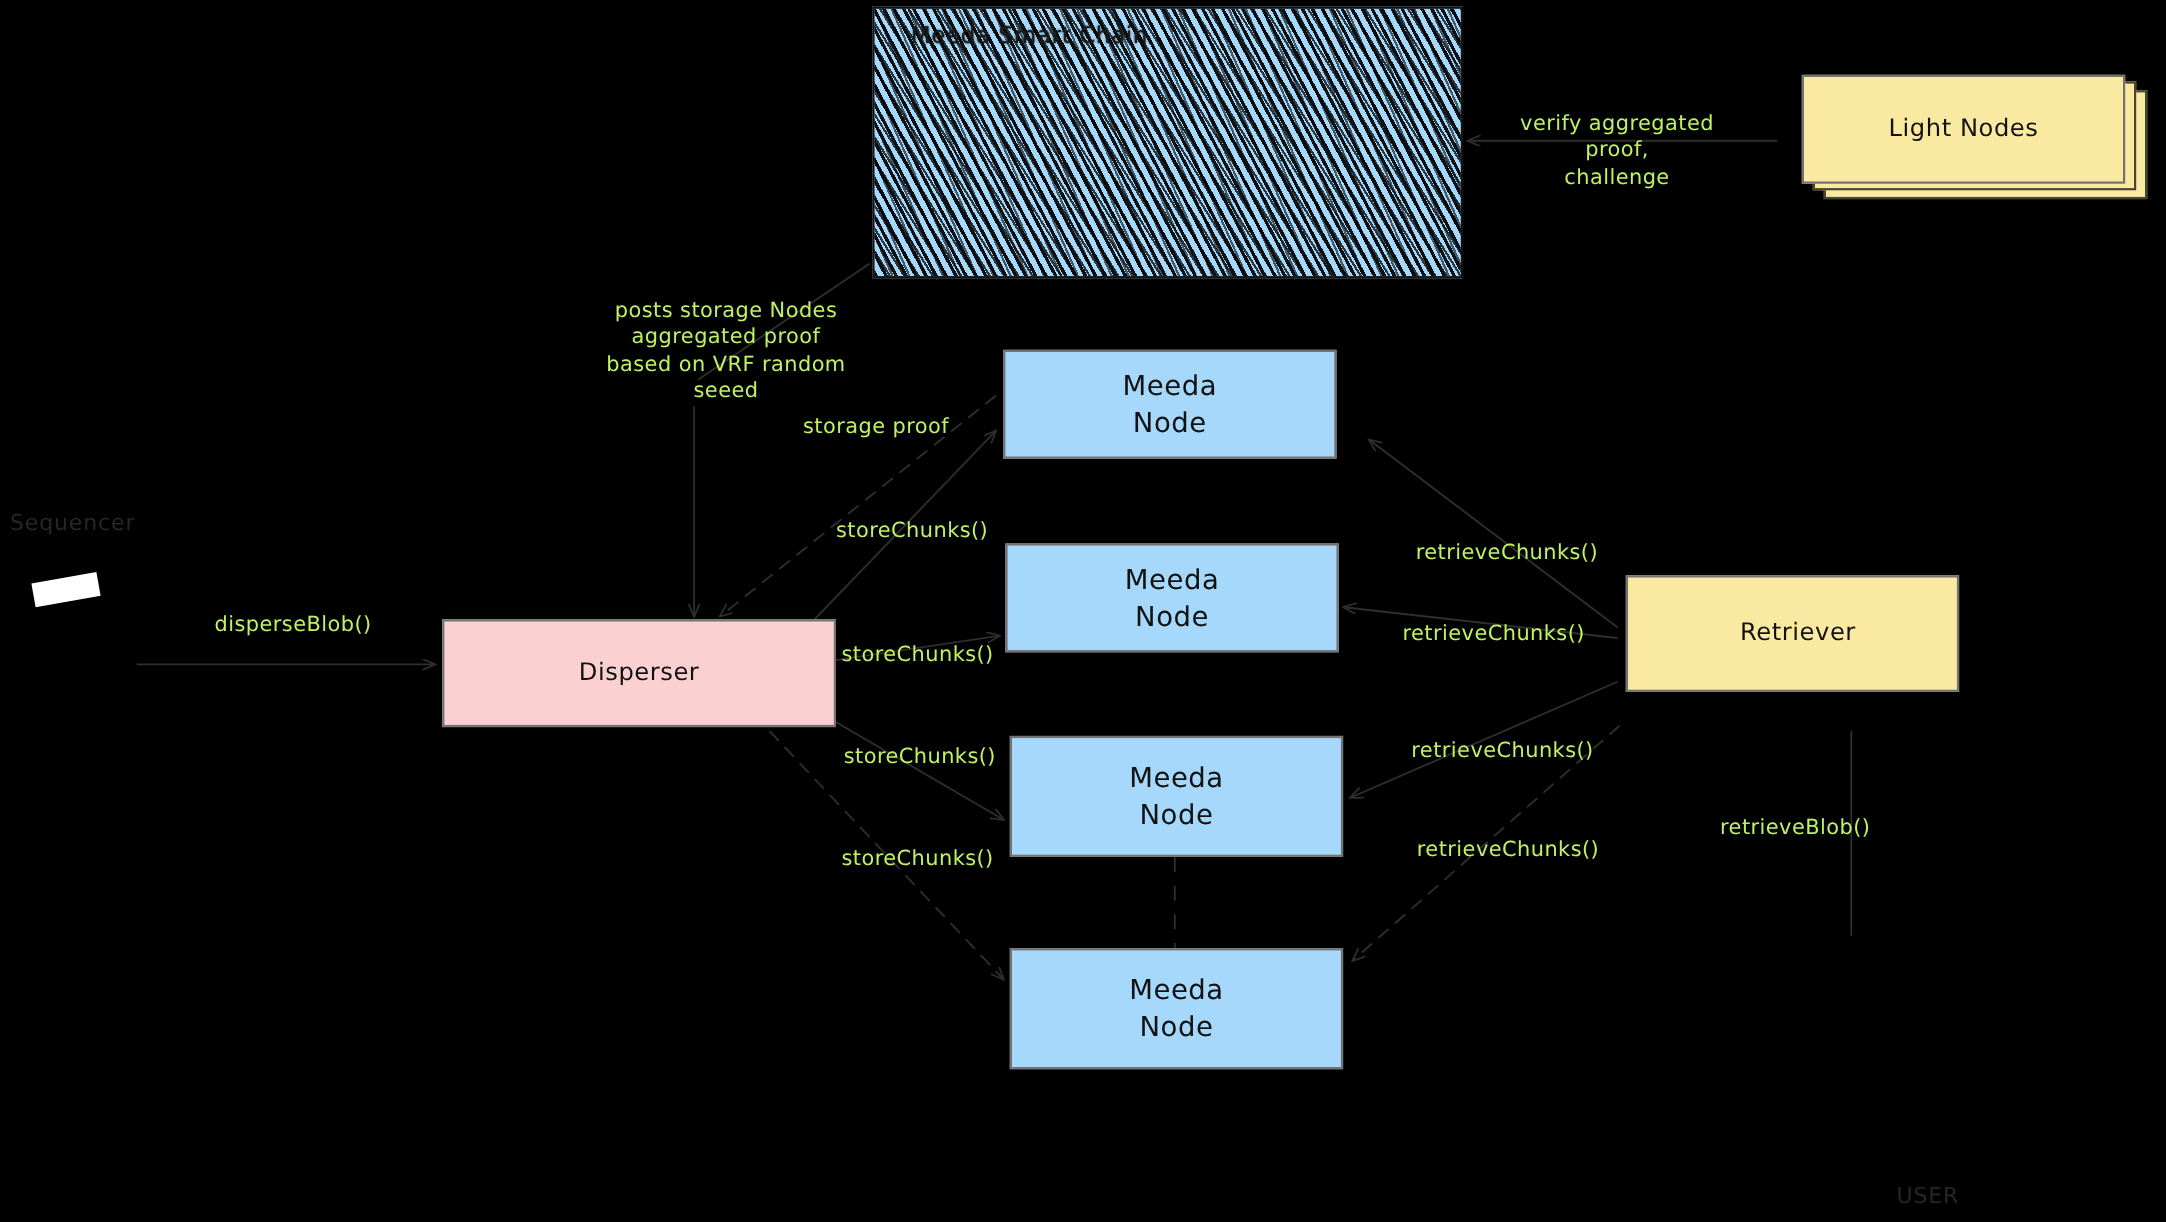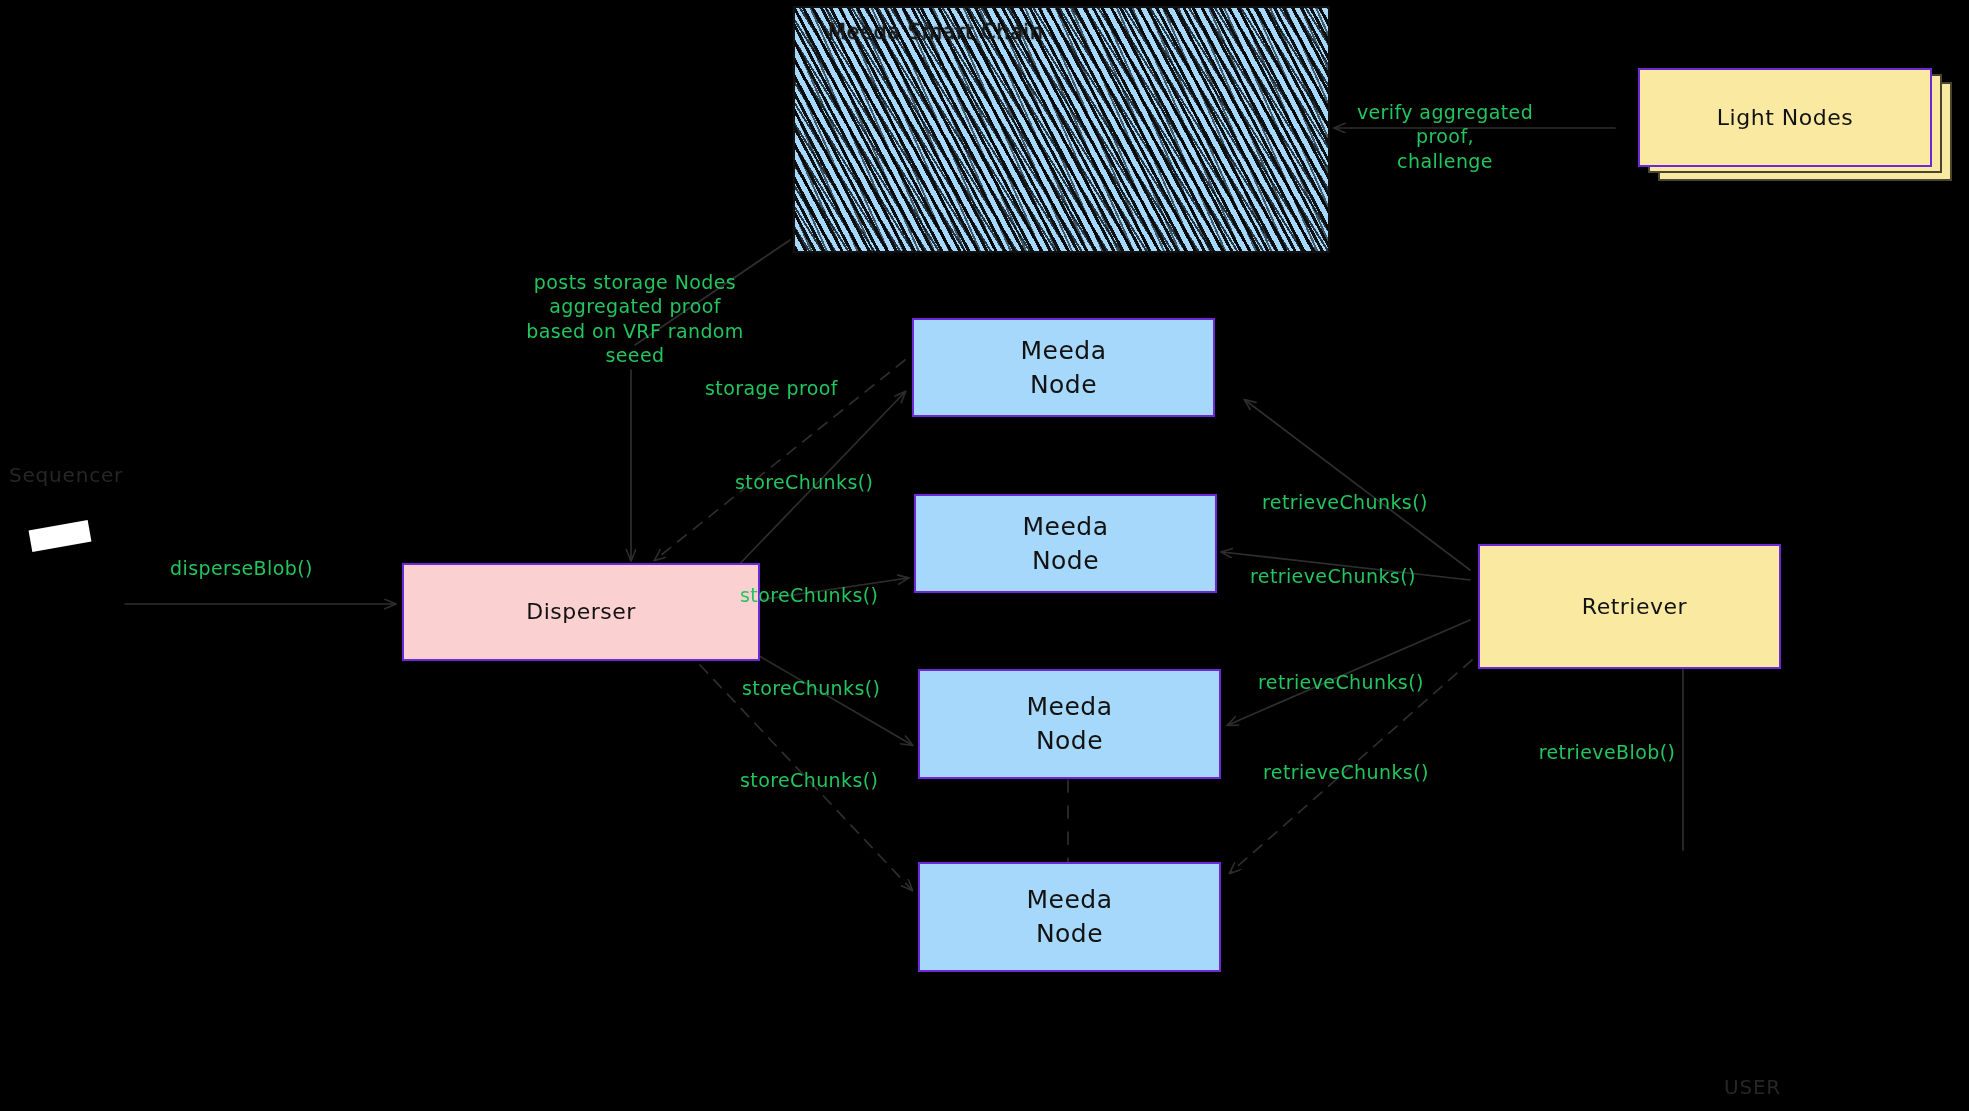--- a/index.html
+++ b/index.html
@@ -25,21 +25,21 @@
     height: 1111px;
     pointer-events: none;
   }
   .node-box {
     position: absolute;
     box-sizing: border-box;
     display: flex;
     align-items: center;
     justify-content: center;
     text-align: center;
-    border: 2px solid #6d28d9;
+    border: 2px solid #737373;
     font-family: "DejaVu Sans", sans-serif;
     color: #121212;
     line-height: 1.35;
     white-space: pre-line;
     letter-spacing: 0.5px;
   }
   .meeda-node {
     background: #a5d8fb;
     font-size: 25px;
   }
@@ -95,26 +95,27 @@
     text-shadow: 0 0 2px #000;
   }
   .stack-layer {
     position: absolute;
     box-sizing: border-box;
     background: #fae9a0;
     border: 2px solid #4a4530;
   }
   .edge-label {
     position: absolute;
-    color: #22c55e;
+    color: #bef264;
     font-size: 19px;
     letter-spacing: 0.4px;
     line-height: 1.28;
     white-space: pre-line;
     text-align: center;
+    padding-left: 25px;
   }
   .corner-label {
     position: absolute;
     color: #262626;
     font-size: 20px;
     letter-spacing: 0.8px;
   }
   .seq-glyph {
     position: absolute;
     background: #ffffff;
@@ -180,21 +181,21 @@
 
   <div class="node-box meeda-node" style="left:912px; top:318px; width:303px; height:99px;">Meeda
 Node</div>
   <div class="node-box meeda-node" style="left:914px; top:494px; width:303px; height:99px;">Meeda
 Node</div>
   <div class="node-box meeda-node" style="left:918px; top:669px; width:303px; height:110px;">Meeda
 Node</div>
   <div class="node-box meeda-node" style="left:918px; top:862px; width:303px; height:110px;">Meeda
 Node</div>
 
-  <div class="node-box retriever" style="left:1478px; top:544px; width:303px; height:125px;padding-left:10px;">Retriever</div>
+  <div class="node-box retriever" style="left:1478px; top:523px; width:303px; height:106px;padding-left:10px;">Retriever</div>
 
   <div class="corner-label" style="left:9px; top:463px;">Sequencer</div>
   <div class="seq-glyph" style="left:30px; top:525px; width:60px; height:22px;"></div>
   <div class="corner-label" style="left:1724px; top:1075px;">USER</div>
 
   <div class="edge-label" style="left:1330px; top:100px; width:230px;">verify aggregated proof,
 challenge</div>
 
   <div class="edge-label" style="left:520px; top:270px; width:230px;">posts storage Nodes
 aggregated proof

